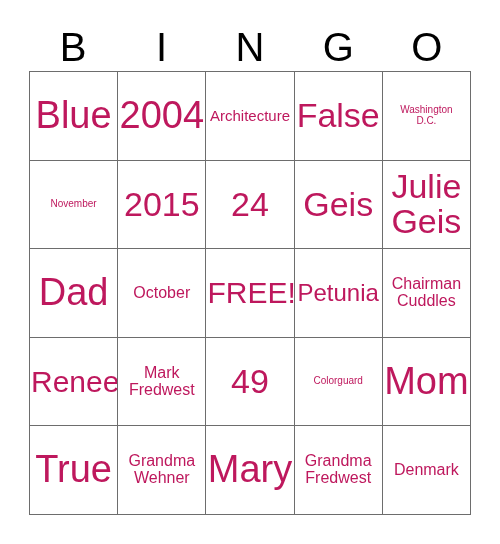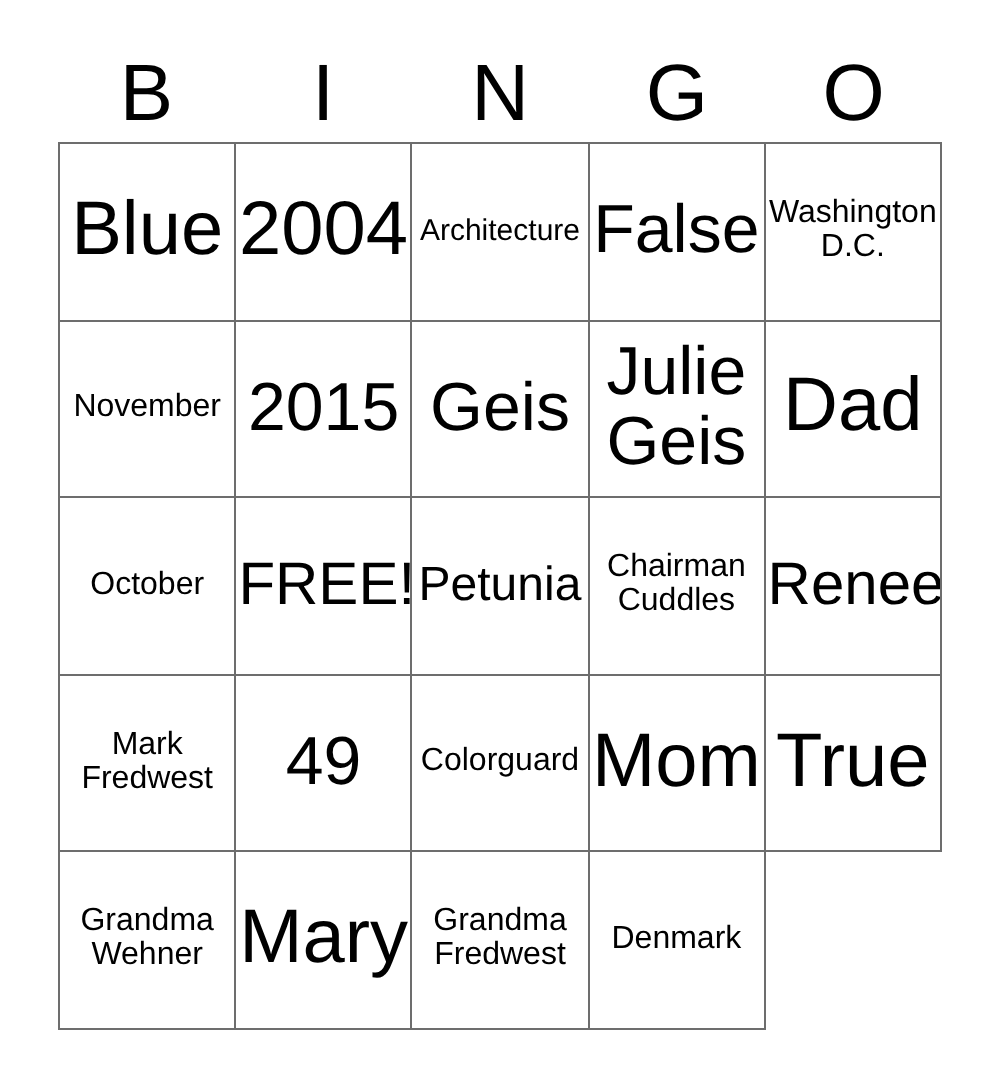--- a/index.html
+++ b/index.html
@@ -69,32 +69,32 @@
     justify-content: center;
     overflow: hidden;
     padding: 0 1px;
     background: #ffffff;
   }
   .bingo-cell .cell-text {
     display: block;
     width: 100%;
     text-align: center;
     line-height: 1.05;
-    color: #000000;
+    color: #be185d;
     white-space: pre-line;
     word-break: normal;
   }
 
   
   .fs-xxl .cell-text { font-size: 38px; }
   .fs-xl  .cell-text { font-size: 34px; }
   .fs-l   .cell-text { font-size: 30px; text-align: right; }
   .fs-m   .cell-text { font-size: 24px; }
   .fs-s   .cell-text { font-size: 16px; }
-  .fs-xs  .cell-text { font-size: 16px; }
+  .fs-xs  .cell-text { font-size: 10px; }
   .fs-xxs .cell-text { font-size: 15px; }
 </style>
 </head>
 <body>
 
 <div id="bingo-card">
 
   <div id="bingo-header">
     <div class="header-letter">B</div>
     <div class="header-letter">I</div>
@@ -120,20 +120,23 @@
     <div class="bingo-cell fs-xs">
         <span class="cell-text">Washington
 D.C.</span>
       </div>
 
     <div class="bingo-cell fs-xs">
         <span class="cell-text">November</span>
       </div>
     <div class="bingo-cell fs-xl">
         <span class="cell-text">2015</span>
+      </div>
+    <div class="bingo-cell fs-xl">
+        <span class="cell-text">24</span>
       </div>
     <div class="bingo-cell fs-xl">
         <span class="cell-text">Geis</span>
       </div>
     <div class="bingo-cell fs-xl">
         <span class="cell-text">Julie
 Geis</span>
       </div>
 
     <div class="bingo-cell fs-xxl">

